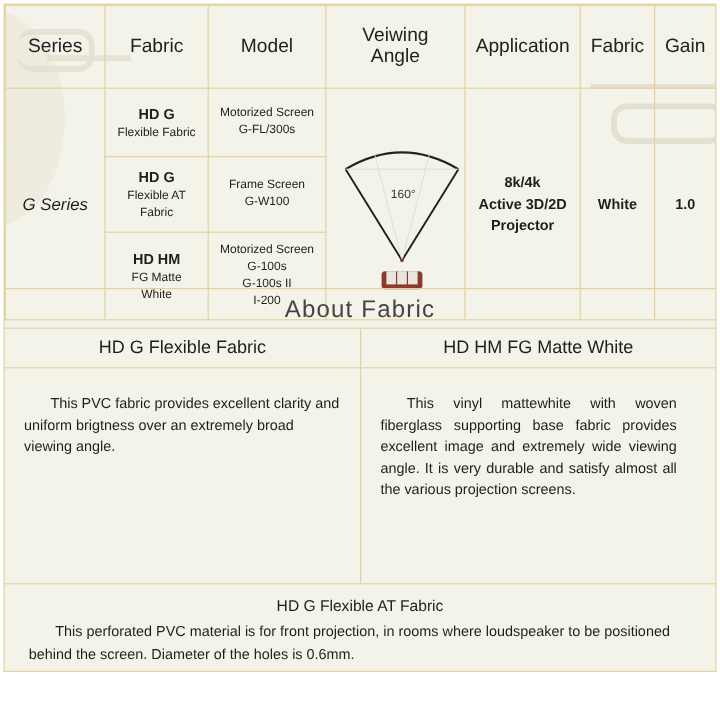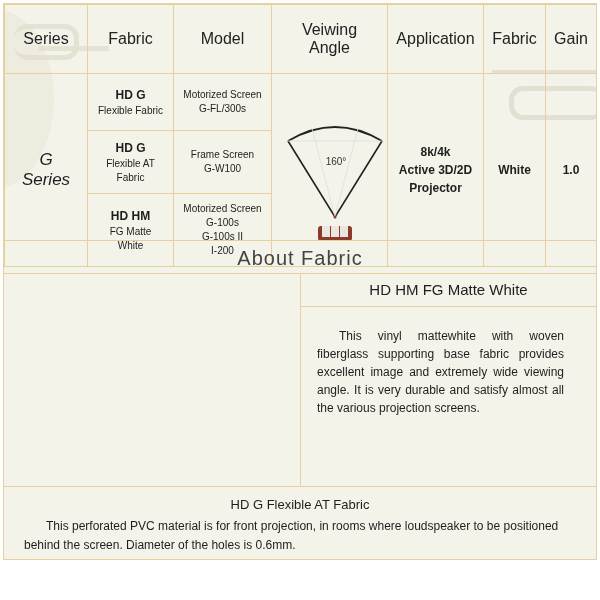--- a/index.html
+++ b/index.html
@@ -14,21 +14,21 @@
                 border-radius:14px; border-left:none; opacity:0.9; }
   .deco-line { left:35px; top:42px; width:70px; height:5px; background:#e4e0d1; opacity:0.9; }
   .deco-line2 { left:488px; top:66px; width:110px; height:4px; background:#e4e0d1; }
   .deco-swirl2 { left:505px; top:82px; width:90px; height:24px; border:5px solid #e4e0d1;
                  border-radius:14px; border-right:none; }
   table.spec { position:absolute; left:0; top:0; border-collapse:collapse; table-layout:fixed; width:592px; }
   table.spec td, table.spec th { border:1px solid #e7cf9e; text-align:center; vertical-align:middle; padding:8px; }
   table.spec th { font-weight:normal; font-size:16px; color:#222; height:52px; }
   .sm { font-size:10px; line-height:14px; color:#222; }
   .md { font-size:12px; line-height:18px;font-weight:bold; }
-  .series { font-size:17px; font-style:italic; }
+  .series { font-size:14px; font-style:italic; }
   .about-title { position:absolute; left:0; top:236px; width:592px; height:34px; border-top:1px solid #e7cf9e;
                  border-bottom:1px solid #e7cf9e; text-align:center; font-size:20px; letter-spacing:1px;
                  line-height:34px; color:#444; box-sizing:border-box; }
   .col { position:absolute; top:270px; height:212px; box-sizing:border-box; }
   .col.left { left:0; width:297px; border-right:1px solid #e7cf9e; }
   .col.right { left:297px; width:295px; }
   .col-head { height:32px; line-height:32px; text-align:center; font-size:15px; border-bottom:1px solid #e7cf9e; }
   .col-body { padding:20px 16px 0 16px; font-size:12px; line-height:18px; }
   .col.right .col-body { text-align:justify; padding:20px 32px 0 16px; }
   .indent { text-indent:22px; }
@@ -123,20 +123,22 @@
         <div class="sm">G-100s II</div>
         <div class="sm">I-200</div>
       </td>
     </tr>
   </tbody>
     </table>
 
   <div class="about-title">About  Fabric</div>
 
   <div class="col left">
+    <div class="col-head">HD G Flexible  Fabric</div>
+    <div class="col-body indent">This PVC  fabric provides excellent clarity and uniform brigtness over an extremely broad viewing angle.</div>
   </div>
 
   <div class="col right">
     <div class="col-head">HD HM FG Matte White</div>
     <div class="col-body indent">This vinyl mattewhite with woven fiberglass supporting base fabric provides excellent image and  extremely wide viewing angle. It is very durable and satisfy almost all the various projection screens.</div>
   </div>
 
   <div class="bottom">
     <div class="bottom-head">HD G Flexible AT  Fabric</div>
     <div class="bottom-body indent">This perforated PVC material is for front projection, in rooms where loudspeaker to be positioned behind the screen. Diameter of the holes is 0.6mm.</div>

